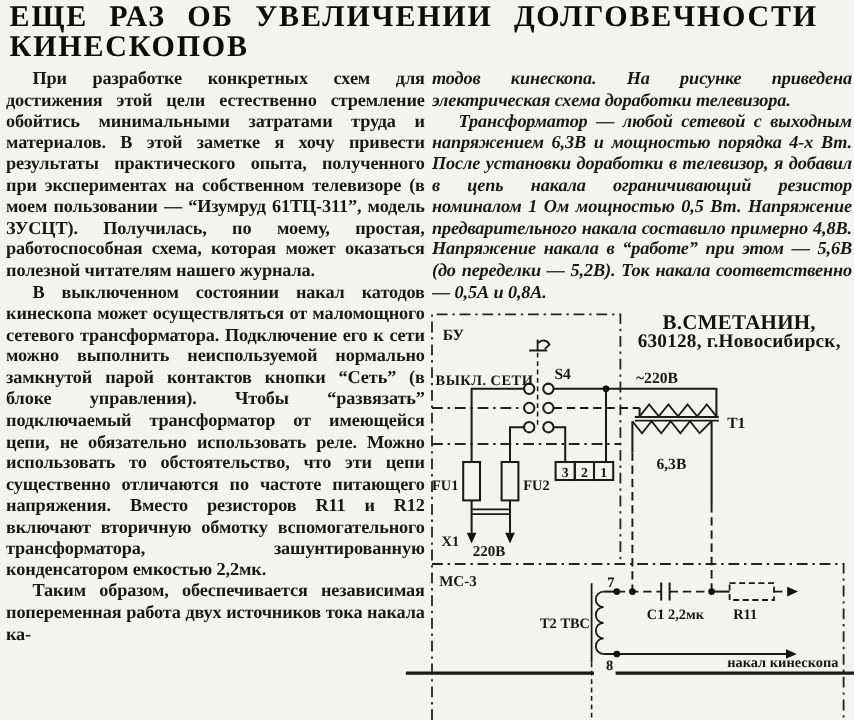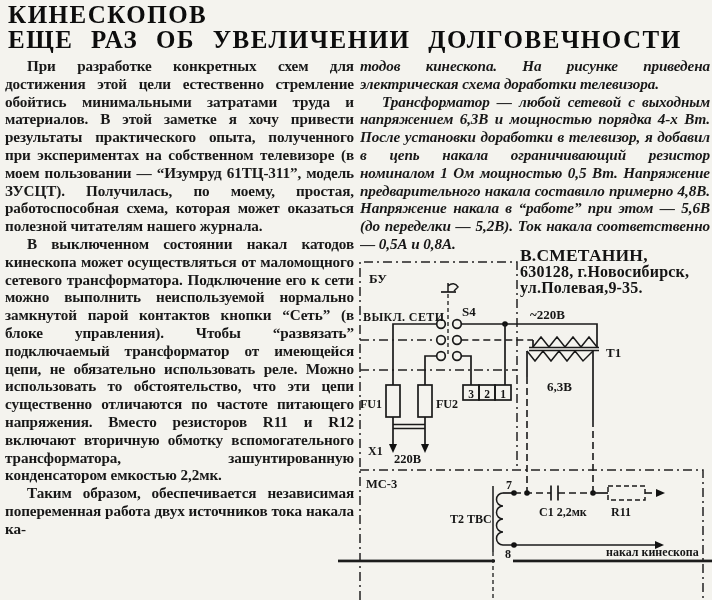--- a/index.html
+++ b/index.html
@@ -16,59 +16,58 @@
   .col{
     position:absolute;top:57px;
     font-size:15.2px;line-height:17.8px;font-weight:bold;
     text-align:justify;letter-spacing:-0.1px;color:#181818;
   }
   .col-left{left:5px;width:349px;height:543px;overflow:hidden;font-family:Liberation Serif, serif;}
   .col-right{left:360px;width:350px;height:200px;overflow:hidden;font-style:italic;}
   .col p{margin:0;text-indent:22px;}
   .col p.cont{text-indent:0;}
   .author{
-    position:absolute;left:520px;top:247px;width:192px;
-    text-align:left;font-weight:bold;color:#141414;
+    position:absolute;left:520px;top:260px;width:192px;
+    text-align:center;font-weight:bold;color:#141414;
     font-size:16px;line-height:16.6px;letter-spacing:0.2px;
   }
   .author .name{font-size:17.5px;}
   svg text{
     font-family:"Liberation Serif","DejaVu Serif",serif;
     font-weight:bold;fill:#161616;
   }
   .wire{stroke:#1a1a1a;stroke-width:1.7;fill:none;}
   .thin{stroke:#1a1a1a;stroke-width:1.5;fill:none;}
   .bdd{stroke:#222;stroke-width:1.5;fill:none;stroke-dasharray:9 4 2 4;}
   .dsh{stroke:#1a1a1a;stroke-width:1.6;fill:none;stroke-dasharray:7 4;}
   .act{stroke:#1a1a1a;stroke-width:1.3;fill:none;stroke-dasharray:4 3;}
   .dot{fill:#111;}
 </style>
 </head>
 <body>
 
 <div class="page-title">
+  <div>ЕЩЕ РАЗ ОБ УВЕЛИЧЕНИИ ДОЛГОВЕЧНОСТИ</div>
   <div>КИНЕСКОПОВ</div>
-  <div>ЕЩЕ РАЗ ОБ УВЕЛИЧЕНИИ ДОЛГОВЕЧНОСТИ</div>
 </div>
 
 <div class="col col-left">
   <p>При разработке конкретных схем для достижения этой цели естественно стремление обойтись минимальными затратами труда и материалов. В этой заметке я хочу привести результаты практического опыта, полученного при экспериментах на собственном телевизоре (в моем пользовании — “Изумруд 61ТЦ-311”, модель ЗУСЦТ). Получилась, по моему, простая, работоспособная схема, которая может оказаться полезной читателям нашего журнала.</p>
   <p>В выключенном состоянии накал катодов кинескопа может осуществляться от маломощного сетевого трансформатора. Подключение его к сети можно выполнить неиспользуемой нормально замкнутой парой контактов кнопки “Сеть” (в блоке управления). Чтобы “развязать” подключаемый трансформатор от имеющейся цепи, не обязательно использовать реле. Можно использовать то обстоятельство, что эти цепи существенно отличаются по частоте питающего напряжения. Вместо резисторов R11 и R12 включают вторичную обмотку вспомогательного трансформатора, зашунтированную конденсатором емкостью 2,2мк.</p>
   <p>Таким образом, обеспечивается независимая попеременная работа двух источников тока накала ка-</p>
 </div>
 
 <div class="col col-right">
   <p class="cont">тодов кинескопа. На рисунке приведена электрическая схема доработки телевизора.</p>
   <p>Трансформатор — любой сетевой с выходным напряжением 6,3В и мощностью порядка 4-х Вт. После установки доработки в телевизор, я добавил в цепь накала ограничивающий резистор номиналом 1 Ом мощностью 0,5 Вт. Напряжение предварительного накала составило примерно 4,8В. Напряжение накала в “работе” при этом — 5,6В (до переделки — 5,2В). Ток накала соответственно — 0,5А и 0,8А.</p>
 </div>
 
 <div class="author">
   <div class="name">В.СМЕТАНИН,</div>
   <div>630128, г.Новосибирск,</div>
-  <div>ул.Полевая,9-35.</div>
 </div>
 
 <svg style="position:absolute;left:338px;top:255px;" width="374" height="345" viewBox="338 255 374 345" xmlns="http://www.w3.org/2000/svg">
 
   <path class="bdd" d="M360,600 L360,262 L517,262 L517,470"></path>
   <path class="bdd" d="M360,370 H517"></path>
 
   <path class="bdd" d="M360,470 H703 V600"></path>
 
   <path class="wire" d="M441,292 H456"></path>

